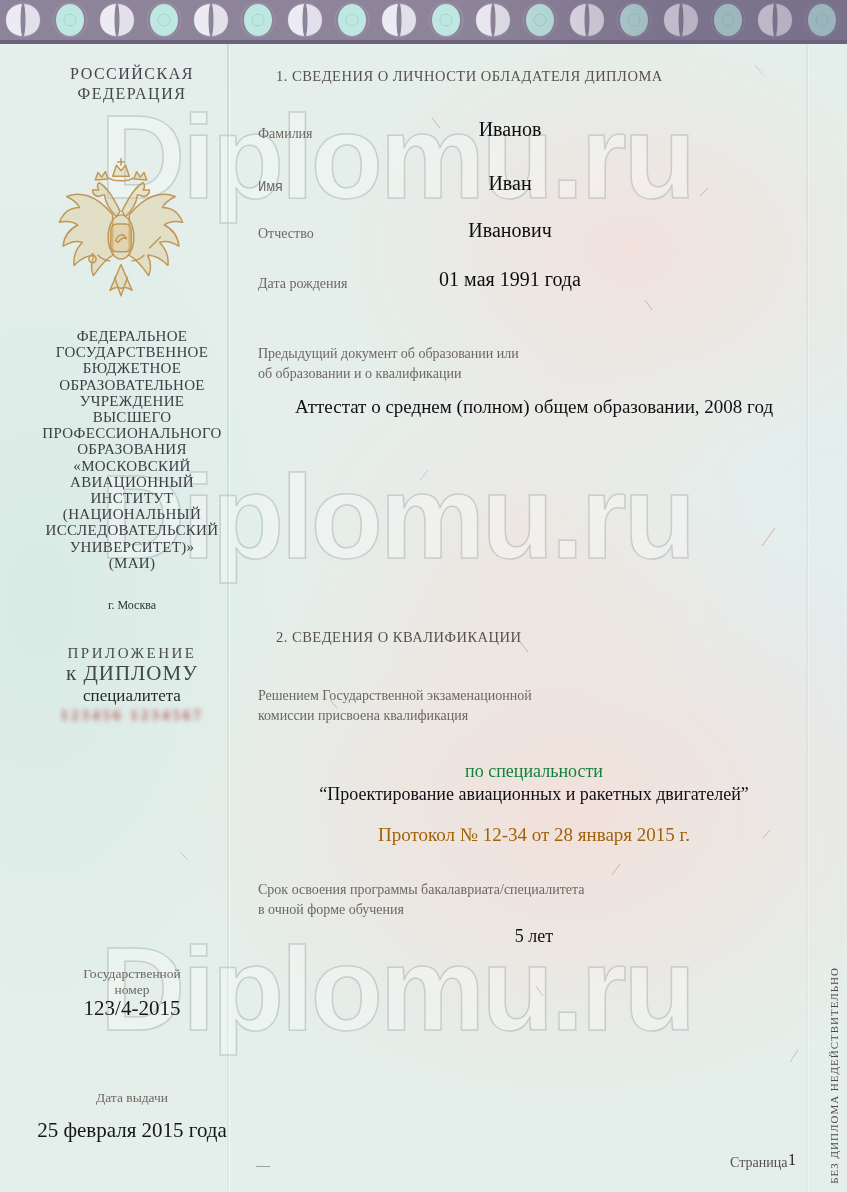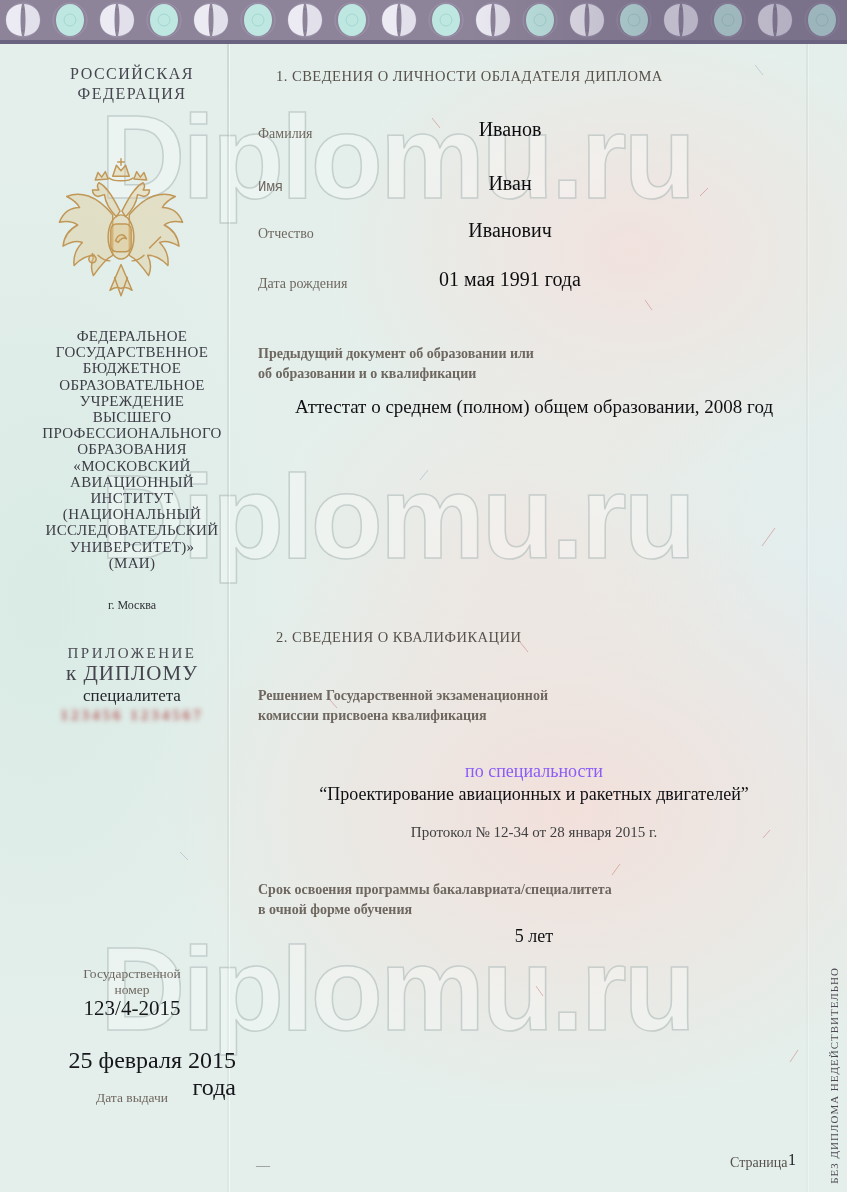--- a/index.html
+++ b/index.html
@@ -39,35 +39,35 @@
   .eagle{left:52px;top:156px;width:138px;z-index:2;position:absolute;}
   .inst{top:328px;font-size:15px;line-height:16.2px;letter-spacing:.3px;color:#3d3d45;}
   .city{top:598px;font-size:12px;color:#2f2f36;}
   .suppl1{top:645px;font-size:15px;letter-spacing:2.5px;color:#4c4c55;}
   .suppl2{top:661px;font-size:21px;letter-spacing:1px;color:#44444d;}
   .suppl3{top:686px;font-size:17px;color:#26262c;}
   .serial{top:707px;font-size:15px;font-weight:bold;letter-spacing:3px;color:#b85b5e;filter:blur(2.4px);}
   .reglab{top:966px;font-size:13.5px;line-height:16px;color:#6e675f;}
   .regval{top:996px;font-size:21px;color:#15151a;}
   .datelab{top:1090px;font-size:13.5px;color:#6e675f;}
-  .dateval{top:1047px;font-size:24px;color:#15151a;text-align:right;}
+  .dateval{top:1118px;font-size:21px;color:#15151a;}
   
   .rightcol{left:256px;width:556px;}
   .sechdr{font-size:14.5px;letter-spacing:.5px;color:#56514b;margin-left:20px;}
   .s1hdr{top:68px}
   .flabel{font-size:14px;color:#6e675f;}
   .fvalue{font-size:20px;color:#0d0d10;text-align:center;width:400px;left:310px;}
-  .note{font-size:14px;line-height:20px;color:#6e675f;font-weight:bold;}
+  .note{font-size:14px;line-height:20px;color:#6e675f;}
   .center{text-align:center;width:556px;}
   .pvalue{top:396px;font-size:19px;color:#101014;}
   .s2hdr{top:629px}
   .qual{top:733px;font-size:19px;letter-spacing:.5px;color:#0d0d10;}
-  .specin{top:761px;font-size:18px;color:#8b5cf6;}
+  .specin{top:761px;font-size:18px;color:#15803d;}
   .spec{top:784px;font-size:18px;color:#101014;}
-  .proto{top:824px;font-size:15px;color:#404040;}
+  .proto{top:824px;font-size:19px;color:#a16207;}
   .dur{top:926px;font-size:18px;color:#101014;}
   
   .dash{left:256px;top:1158px;font-size:14px;color:#8a8a8a;z-index:2;position:absolute;}
   .pglab{left:730px;top:1155px;font-size:14px;color:#55504c;z-index:2;position:absolute;}
   .pgnum{left:788px;top:1151px;font-size:16px;color:#1c1c20;z-index:2;position:absolute;}
   .edgewarn{
     position:absolute;right:7px;bottom:8px;z-index:2;
     writing-mode:vertical-rl;transform:rotate(180deg);
     font-size:11px;letter-spacing:1px;color:#4d4852;white-space:nowrap;
   }

